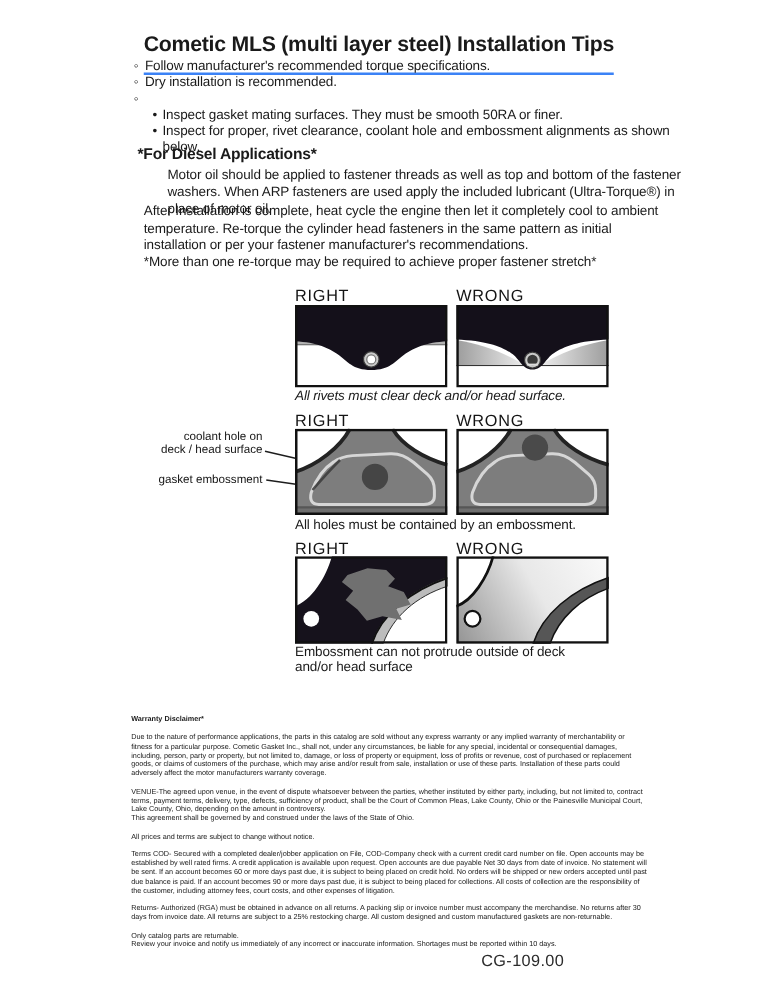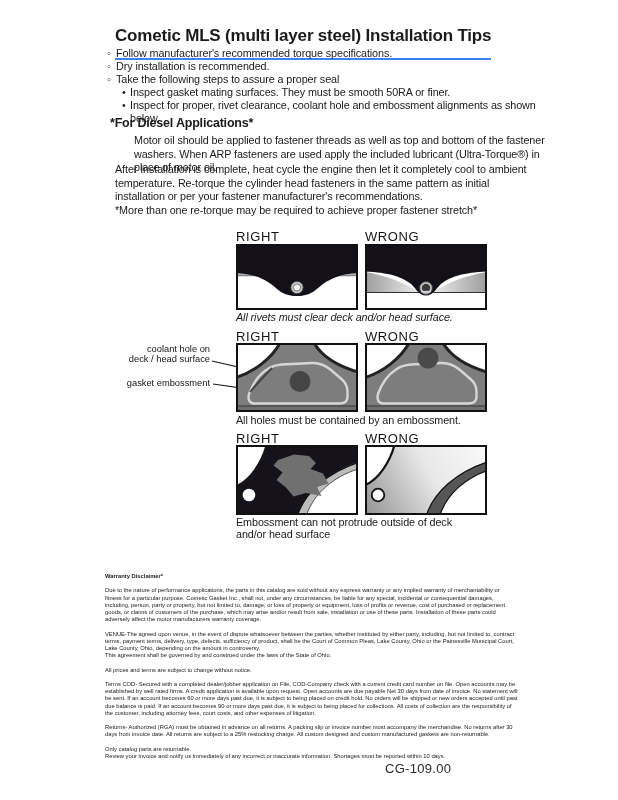--- a/index.html
+++ b/index.html
@@ -42,21 +42,20 @@
     <div class="bullet-row">
       <span class="marker">◦</span>
       <span>Follow manufacturer's recommended torque specifications.</span>
     </div>
     <div class="bullet-row">
       <span class="marker">◦</span>
       <span>Dry installation is recommended.</span>
     </div>
     <div class="bullet-row">
       <span class="marker">◦</span>
-      <span>Take the following steps to assure a proper seal</span>
     </div>
     <div class="bullet-row sub">
       <span class="marker">•</span>
       <span>Inspect gasket mating surfaces.  They must be smooth 50RA or finer.</span>
     </div>
     <div class="bullet-row sub">
       <span class="marker">•</span>
       <span>Inspect for proper, rivet clearance, coolant hole and embossment alignments as shown below.</span>
     </div>
   </div>

